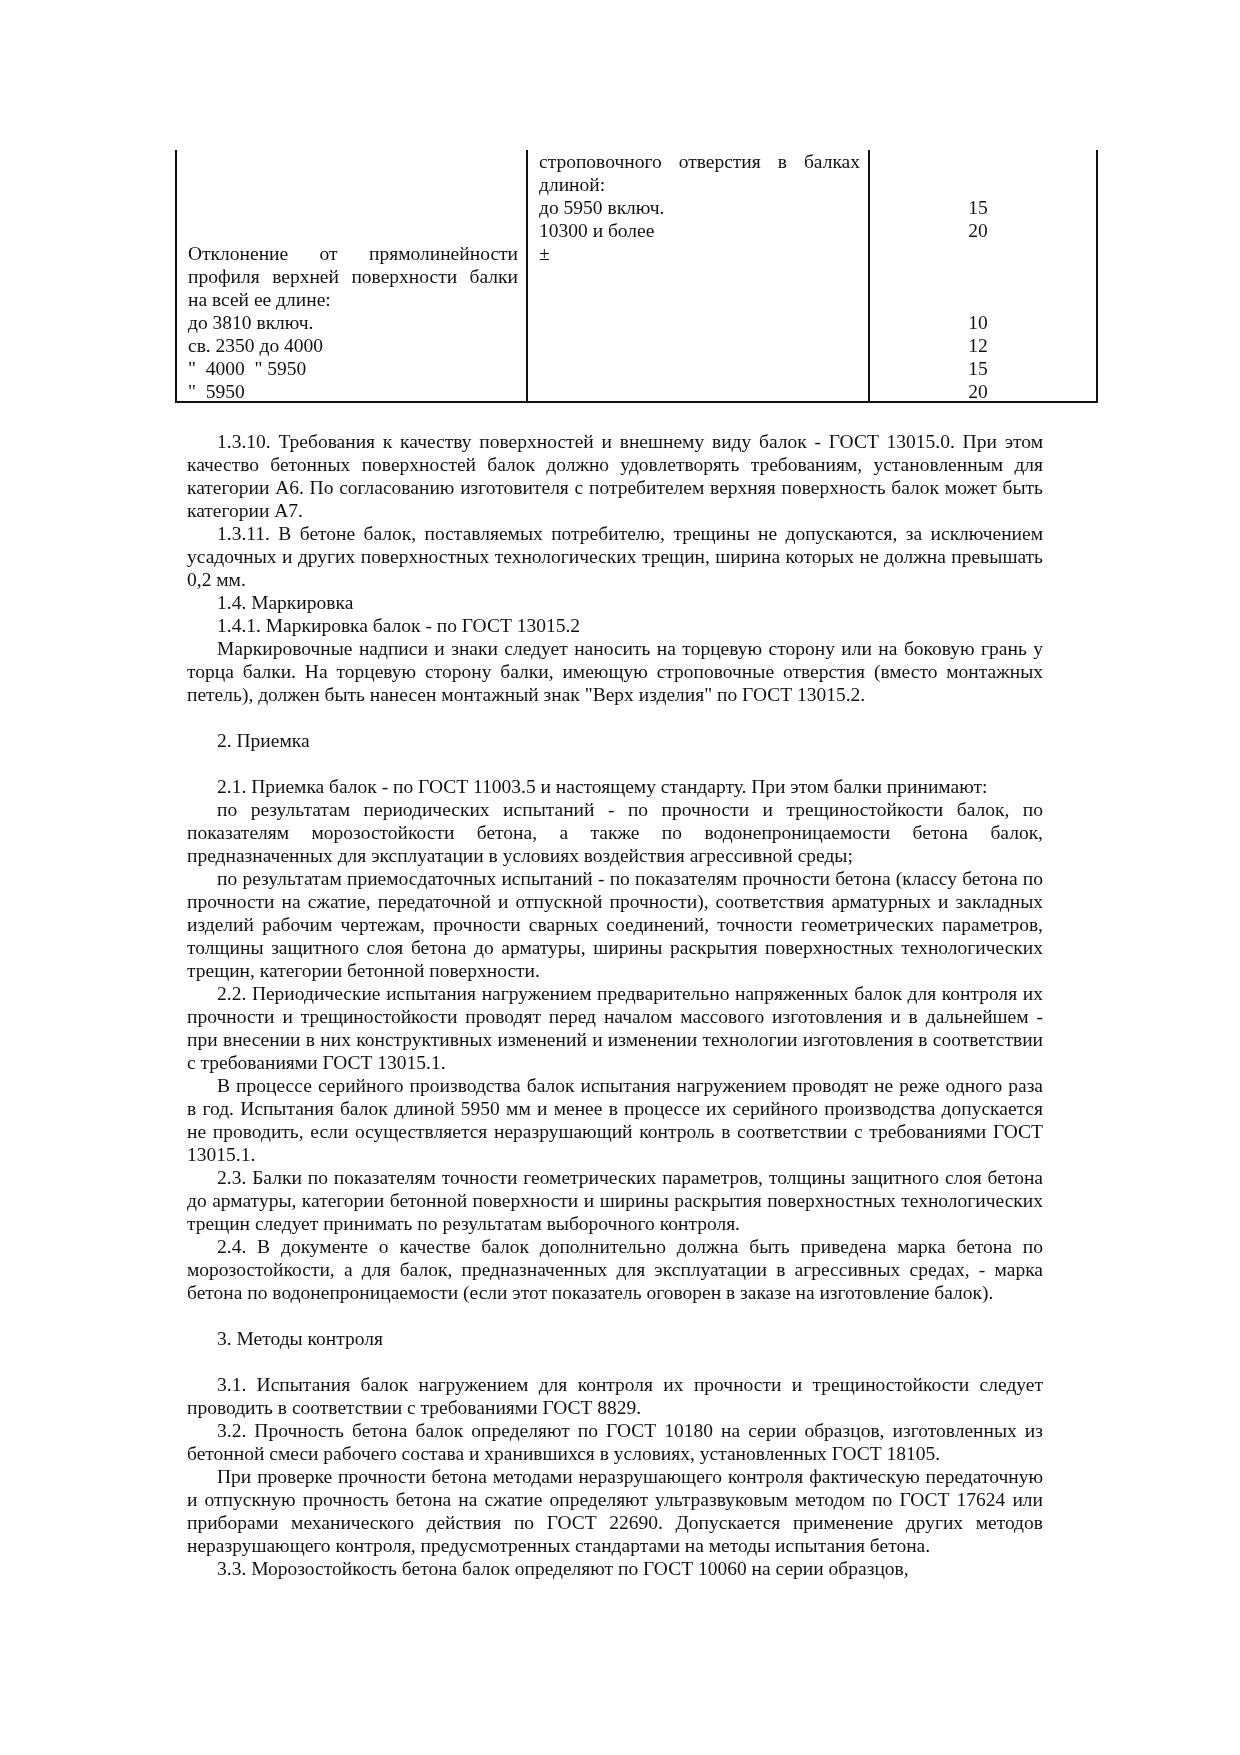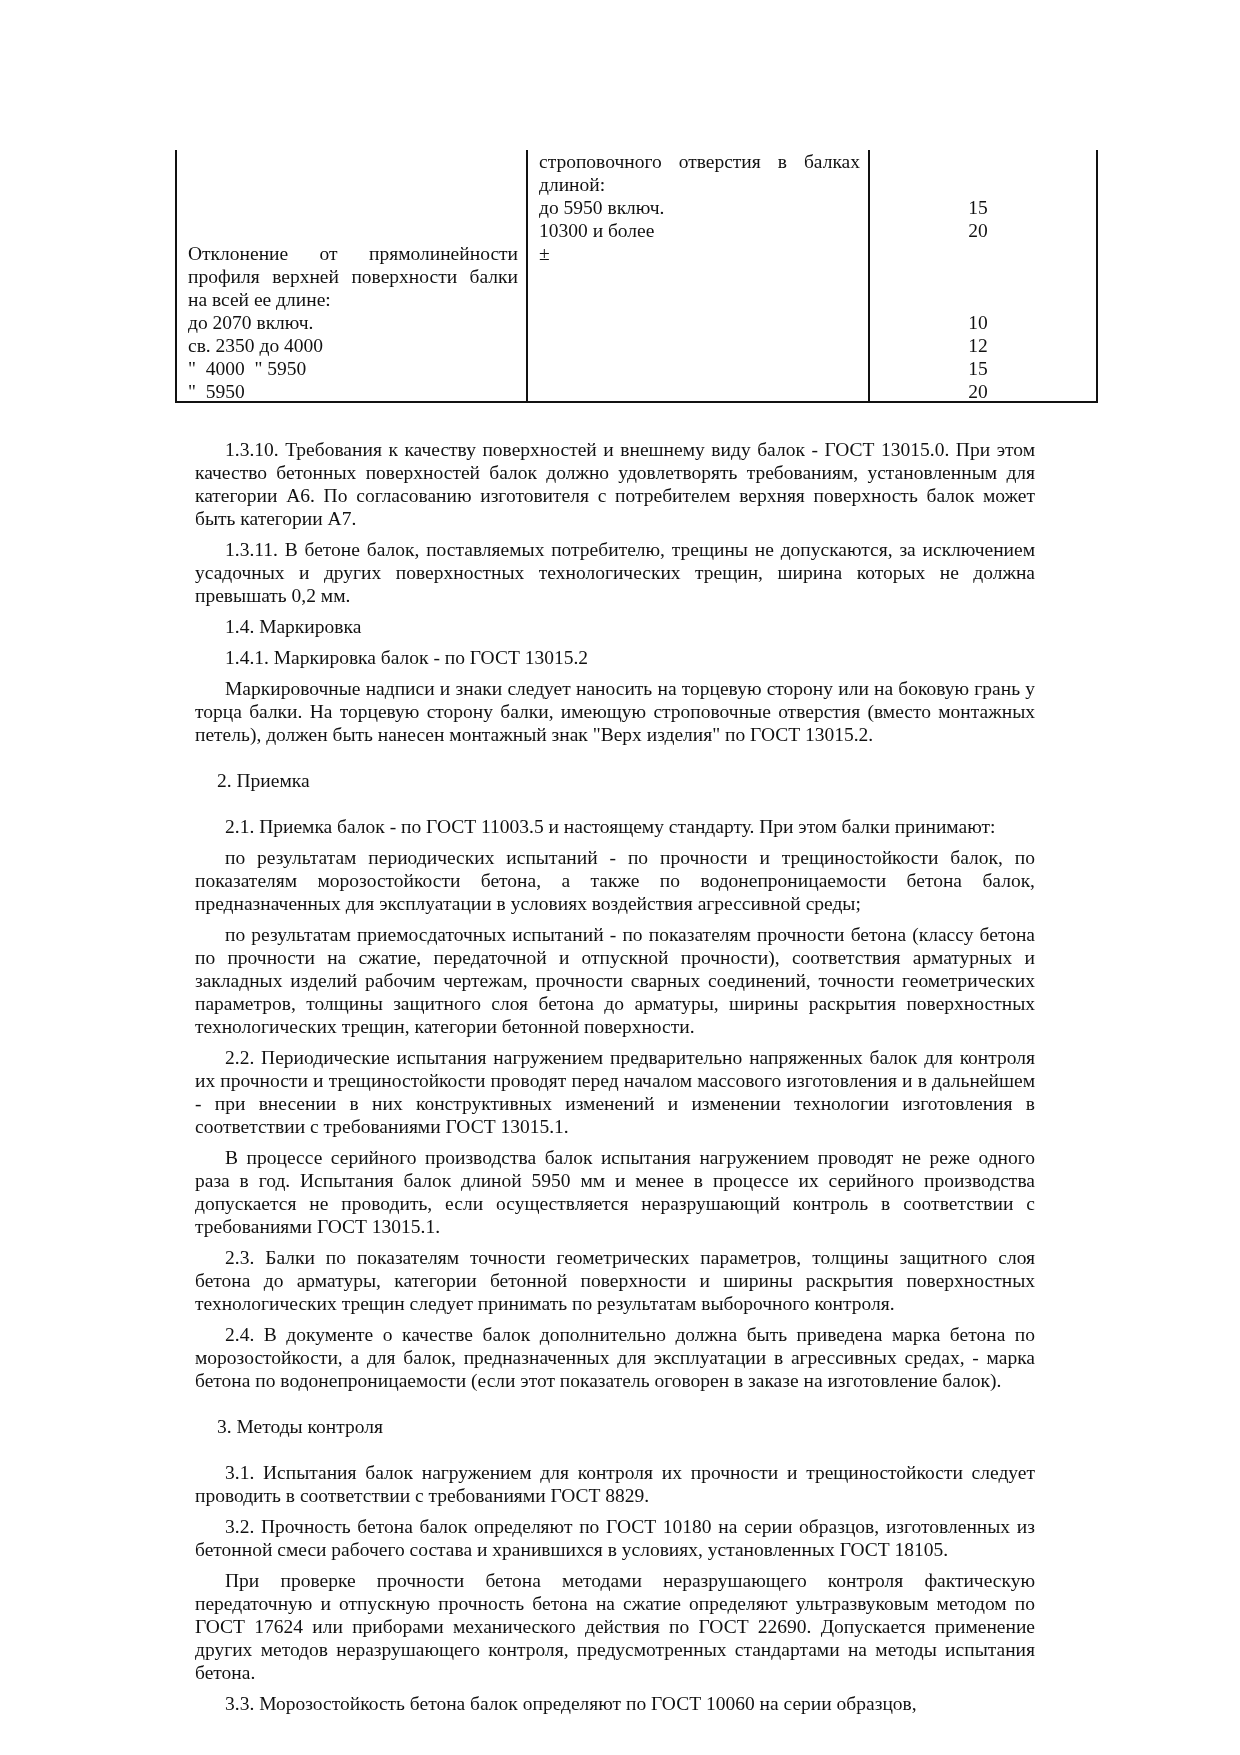--- a/index.html
+++ b/index.html
@@ -16,38 +16,38 @@
   .col1 { left: 0; width: 351px; padding: 0 8px 0 11px; border-right: 2px solid #111; }
   .col2 { left: 351px; width: 342px; padding: 0 8px 0 11px; border-right: 2px solid #111; }
   .col3 { left: 693px; width: 216px; text-align: center; }
   .line { display: block; height: 23px; white-space: nowrap; }
   .just { text-align: justify; text-align-last: justify; white-space: normal; font-family: Liberation Serif, serif; }
   .pre { white-space: pre; }
 
   
   .body { position: absolute; left: 187px; top: 430px; width: 856px;
           font-size: 19.5px; line-height: 23px; }
-  .p { margin: 8px; text-indent: 30px; text-align: justify; }
+  .p { margin: 0; text-indent: 30px; text-align: justify; }
   .h { margin: 23px 0 23px 0; text-indent: 30px; font-weight: normal; }
 </style>
 </head>
 <body>
 
 <div class="page">
 
   <div class="tbl">
     <div class="col col1">
       <span class="line"></span>
       <span class="line"></span>
       <span class="line"></span>
       <span class="line"></span>
       <span class="line just">Отклонение от прямолинейности</span>
       <span class="line just">профиля верхней поверхности балки</span>
       <span class="line">на всей ее длине:</span>
-      <span class="line">до 2070 включ.</span>
+      <span class="line">до 3810 включ.</span>
       <span class="line">св. 2350 до 4000</span>
       <span class="line pre">"  4000  " 5950</span>
       <span class="line pre">"  5950</span>
     </div>
     <div class="col col2">
       <span class="line just">строповочного отверстия в балках</span>
       <span class="line">длиной:</span>
       <span class="line">до 5950 включ.</span>
       <span class="line">10300 и более</span>
       <span class="line">±</span>

